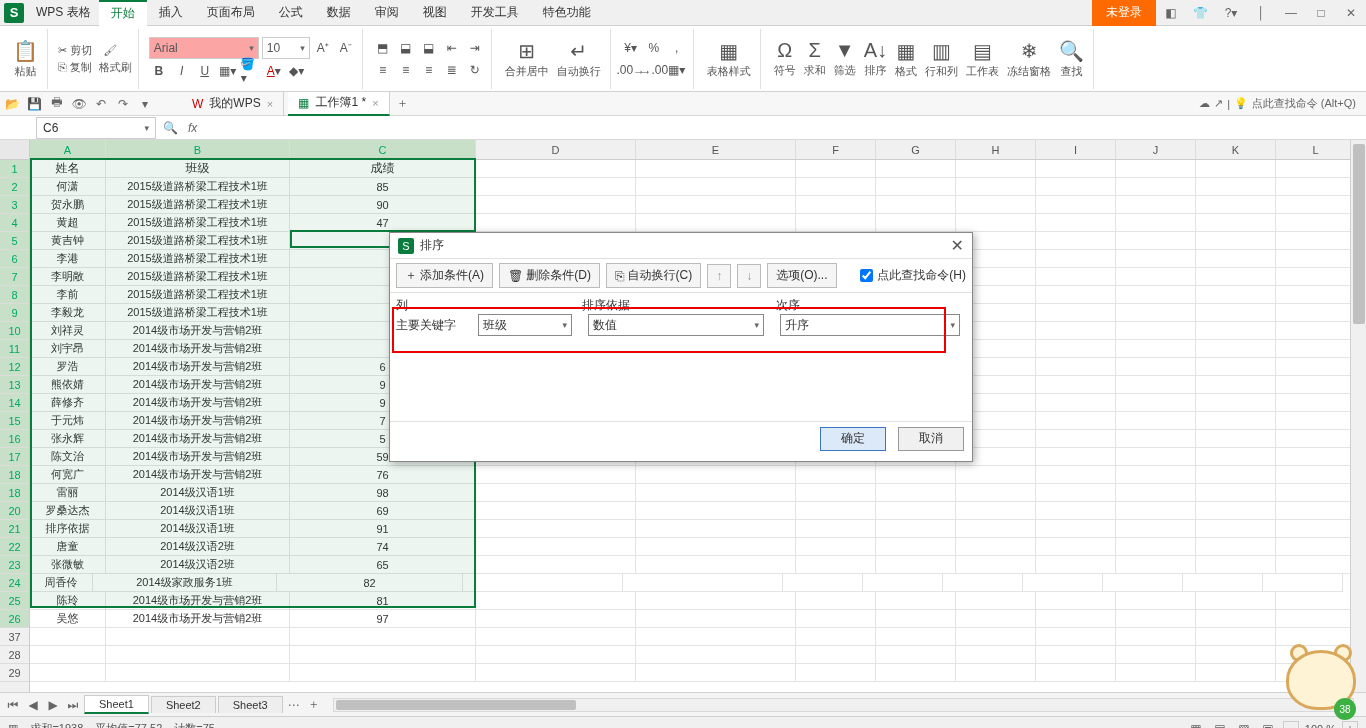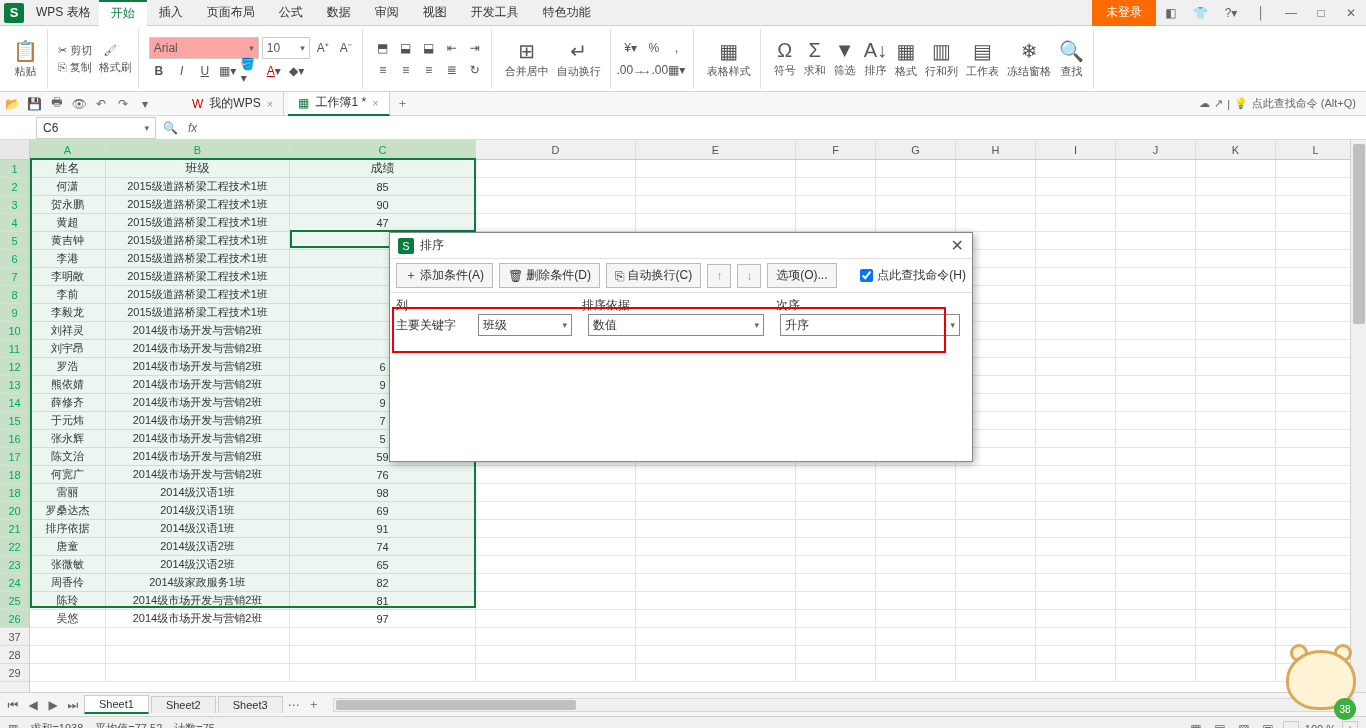--- a/index.html
+++ b/index.html
@@ -668,21 +668,21 @@
           <div class="cell" style="width: 160px;"></div>
           <div class="cell" style="width: 80px;"></div>
           <div class="cell" style="width: 80px;"></div>
           <div class="cell" style="width: 80px;"></div>
           <div class="cell" style="width: 80px;"></div>
           <div class="cell" style="width: 80px;"></div>
           <div class="cell" style="width: 80px;"></div>
           <div class="cell" style="width: 80px;"></div>
         </div>
         <div class="row">
-          <div class="cell" style="width: 76px; justify-content: center;">周香伶</div>
+          <div class="cell" style="width: 63px; justify-content: center;">周香伶</div>
           <div class="cell" style="width: 184px; justify-content: center;">2014级家政服务1班</div>
           <div class="cell" style="width: 186px; justify-content: center;">82</div>
           <div class="cell" style="width: 160px;"></div>
           <div class="cell" style="width: 160px;"></div>
           <div class="cell" style="width: 80px;"></div>
           <div class="cell" style="width: 80px;"></div>
           <div class="cell" style="width: 80px;"></div>
           <div class="cell" style="width: 80px;"></div>
           <div class="cell" style="width: 80px;"></div>
           <div class="cell" style="width: 80px;"></div>
@@ -845,20 +845,24 @@
           <span>数值</span>
           <span class="caret">▾</span>
         </div>
       <div class="dlg-select" style="width:180px;margin-left:10px">
           <span>升序</span>
           <span class="caret">▾</span>
         </div>
     </div>
     <div class="redbox" style="left:2px;top:14px;width:554px;height:46px;"></div>
   </div>
+  <div class="dlg-footer">
+    <div class="dlg-foot-btn primary">确定</div>
+    <div class="dlg-foot-btn">取消</div>
+  </div>
 </div>
 
 <div class="mascot">
   <div class="ear1"></div>
     <div class="ear2"></div>
     <div class="face"></div>
   <div class="badge">38</div>
 </div>
 
 </body></html>

